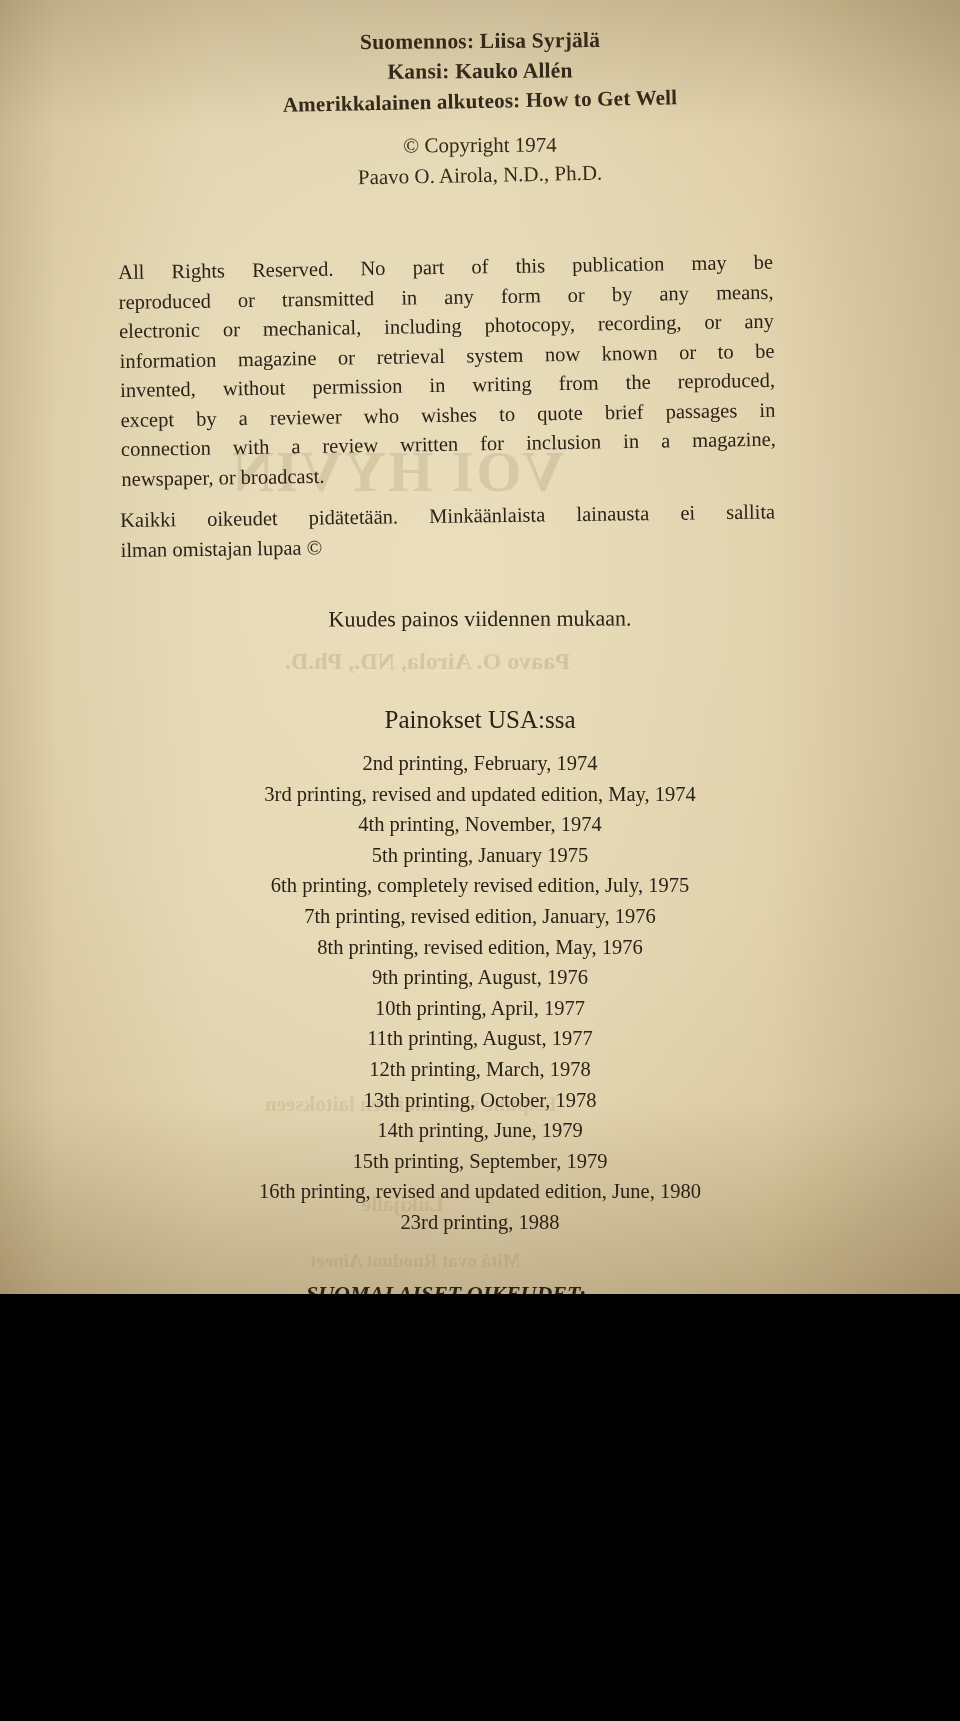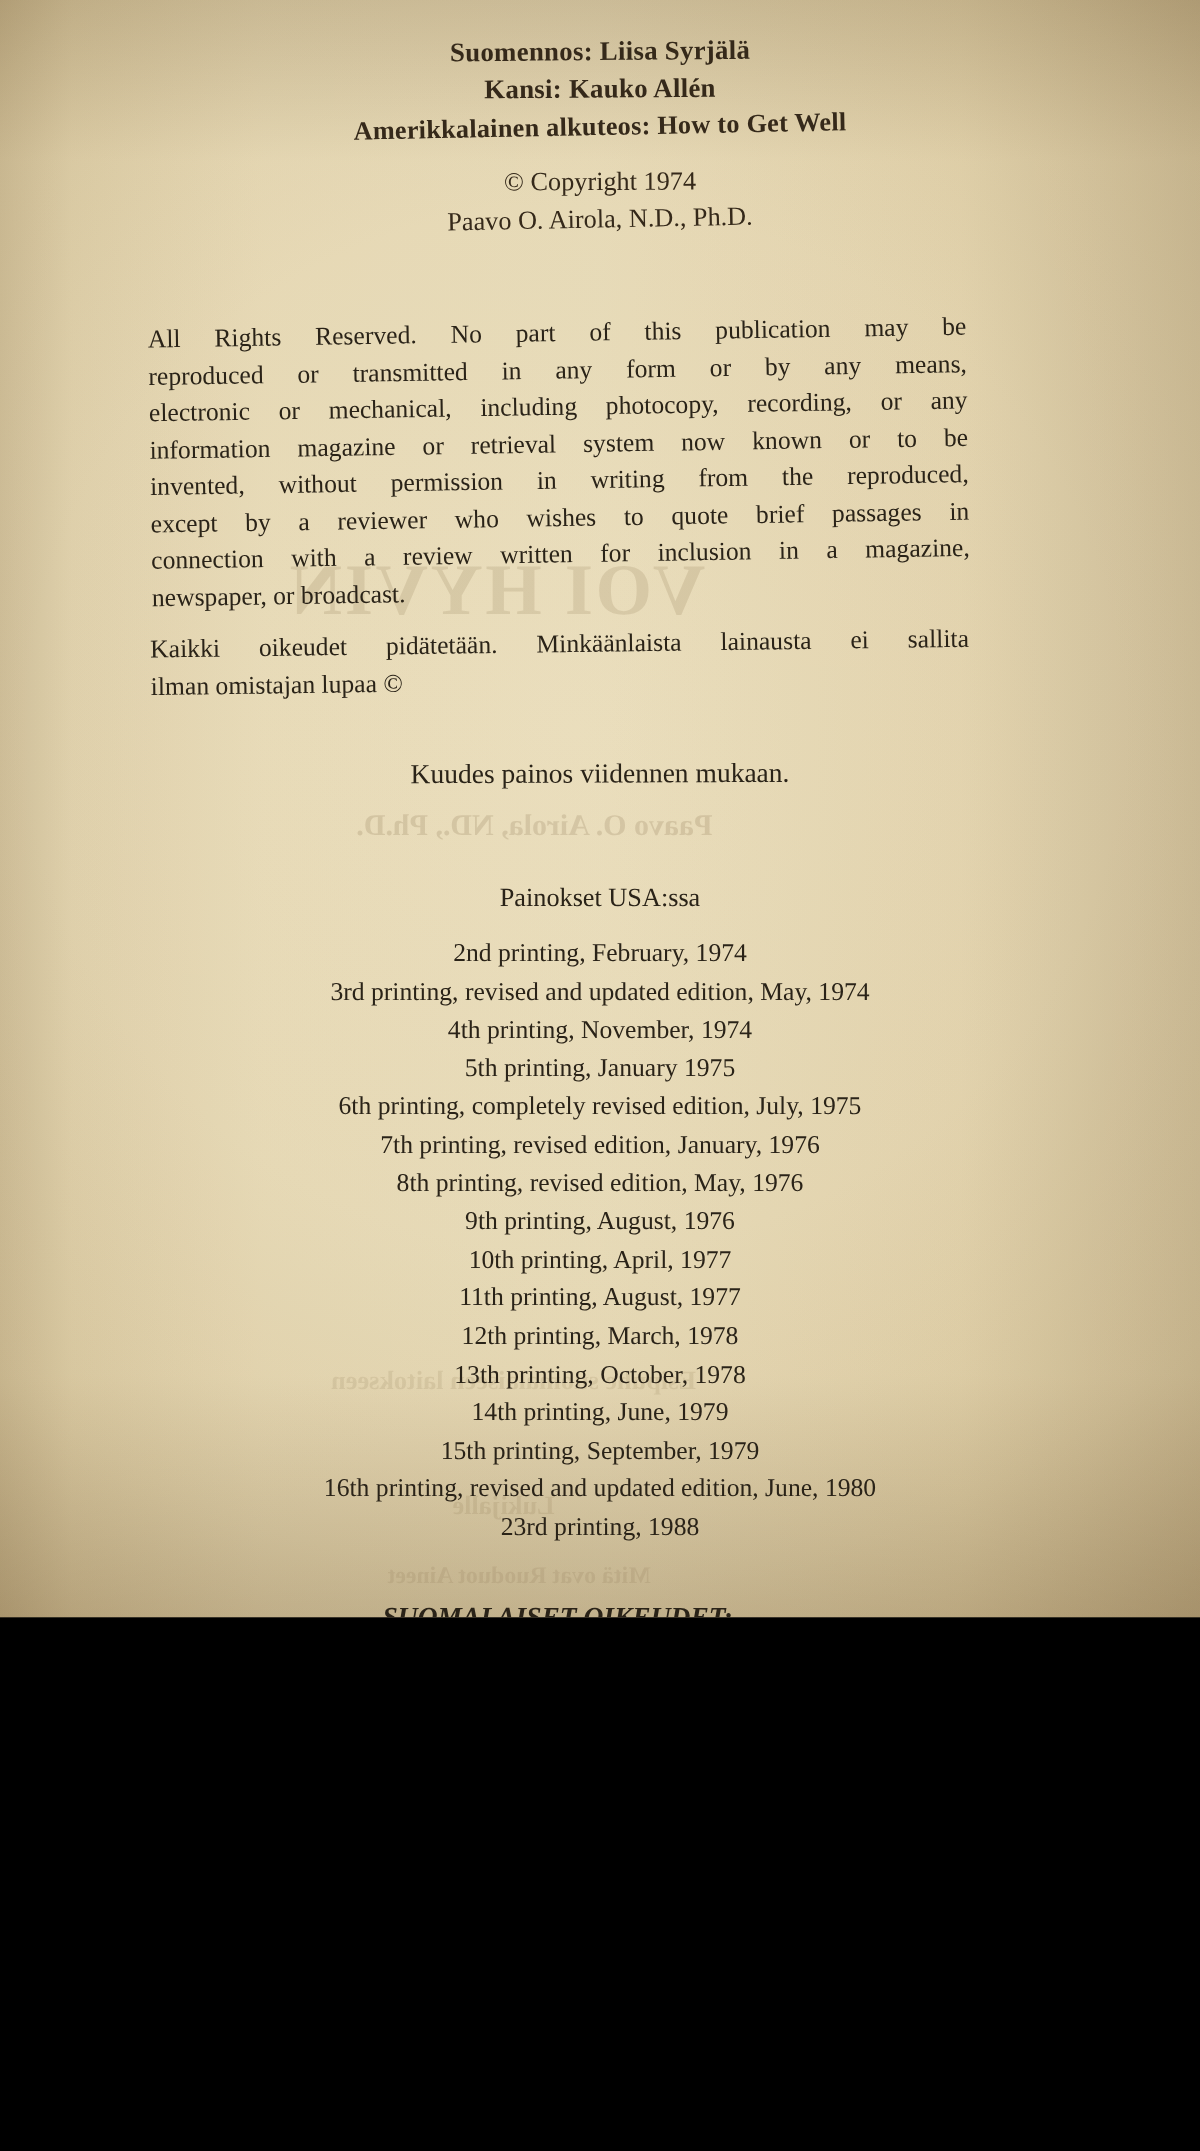--- a/index.html
+++ b/index.html
@@ -138,21 +138,21 @@
     color: #2a2318;
     font-weight: 500;
     transform: rotate(-0.2deg);
   }
 
   
   #printings-heading {
     left: 0; right: 0;
     top: 706px;
     text-align: center;
-    font-size: 21px;
+    font-size: 25px;
     color: #2a2318;
     font-weight: 500;
   }
   #printings-list {
     left: 0; right: 0;
     top: 748px;
     text-align: center;
     font-size: 20.5px;
     line-height: 30.6px;
     color: #2a2318;

